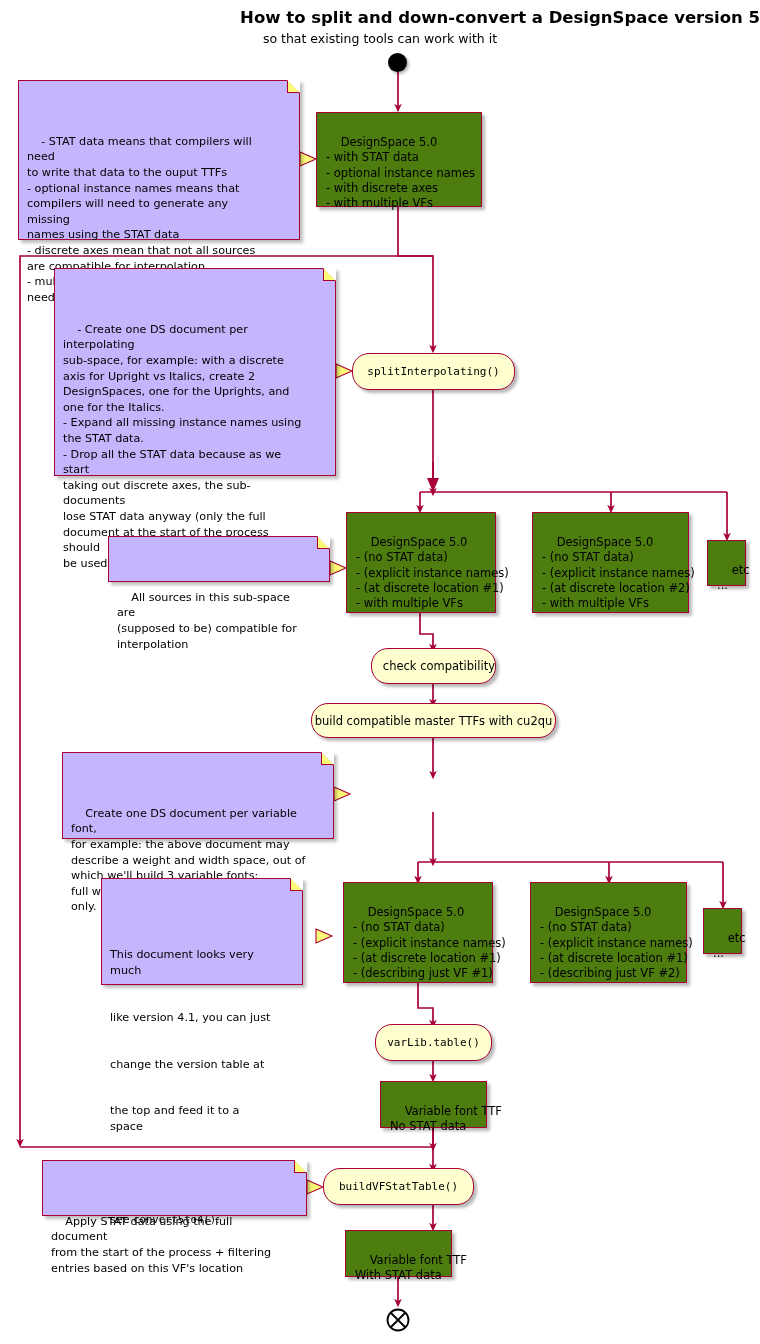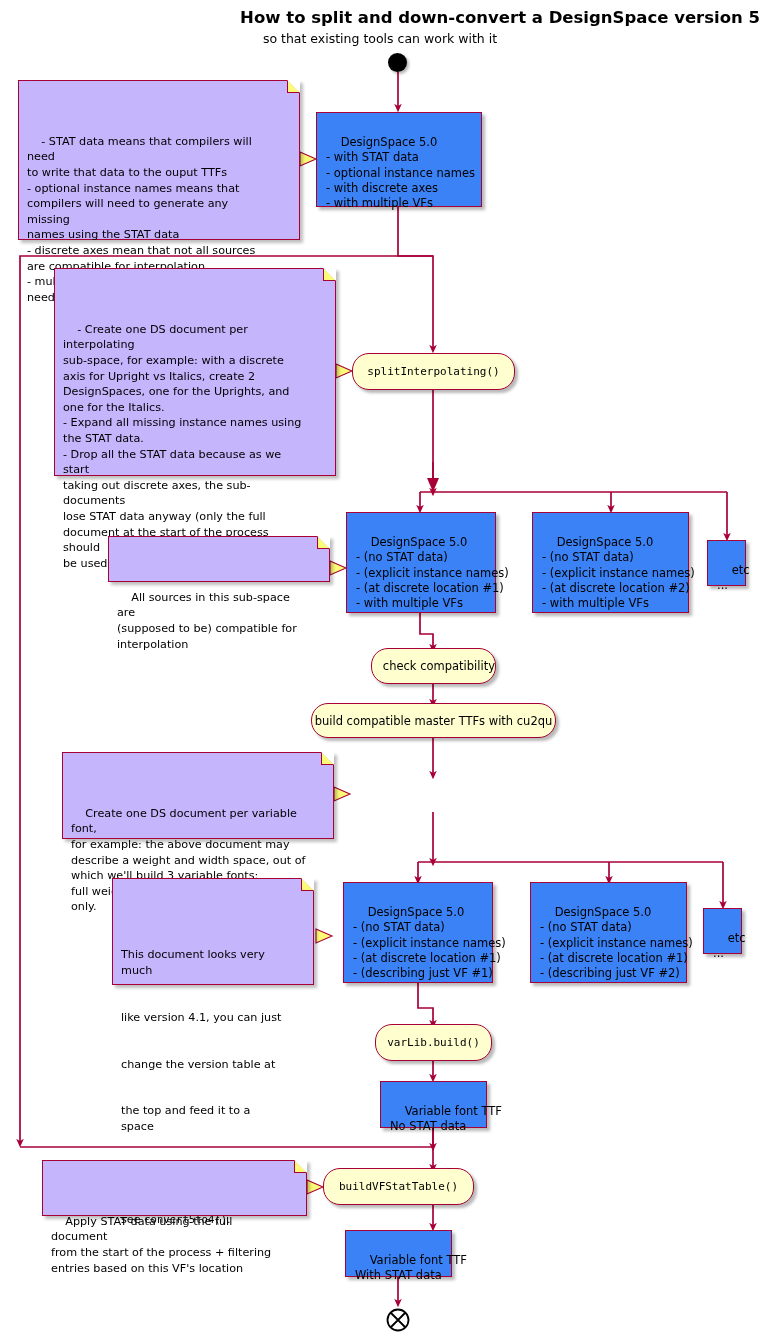--- a/index.html
+++ b/index.html
@@ -20,21 +20,21 @@
   .subtitle{
     position:absolute;left:0;top:31px;width:760px;text-align:center;
     font-size:12.5px;font-weight:normal;
   }
 
   
   .node{position:absolute;box-sizing:border-box;}
 
   
   .box{
-    background:#3b82f6;
+    background:#4d7c0f;
     border:1.6px solid #A80036;
     box-shadow:3px 3px 3px rgba(0,0,0,0.28);
     font-size:11.5px;line-height:15.2px;
     padding:7px 9px 6px 9px;
     white-space:pre;
   }
 
   
   .act{
     background:#FEFECE;
@@ -241,21 +241,21 @@
     <div class="foldcap"></div>
     <div class="fold"></div>
     <span>Create one DS document per variable font,
 for example: the above document may
 describe a weight and width space, out of
 which we'll build 3 variable fonts:
 full weight + width, weight only, width only.</span>
   </div>
 
 
-  <div class="note node" style="left:112px;top:878px;width:202px;height:107px;">
+  <div class="note node" style="left:101px;top:878px;width:202px;height:107px;">
     <div class="foldcap"></div>
     <div class="fold"></div>
     <div>This document looks very much</div>
     <div>like version 4.1, you can just</div>
     <div>change the version table at</div>
     <div>the top and feed it to a space</div>
     <div>that doesn't know about v5;</div>
     <div><span>see </span><span class="mono">convert5to4()</span><span>.</span></div>
   </div>
 
@@ -274,21 +274,21 @@
 - (at discrete location #1)
 - (describing just VF #2)</span>
   </div>
 
   <div class="box node" style="left:703px;top:908px;width:39px;height:46px;">
     <span>etc
 ...</span>
   </div>
 
   <div class="act mono node" style="left:375px;top:1024px;width:117px;height:37px;">
-    <span>varLib.build()</span>
+    <span>varLib.table()</span>
   </div>
 
   <div class="box node" style="left:380px;top:1081px;width:107px;height:47px;">
     <span>Variable font TTF
 No STAT data</span>
   </div>
 
   <div class="note node" style="left:42px;top:1160px;width:265px;height:56px;">
     <div class="foldcap"></div>
     <div class="fold"></div>

